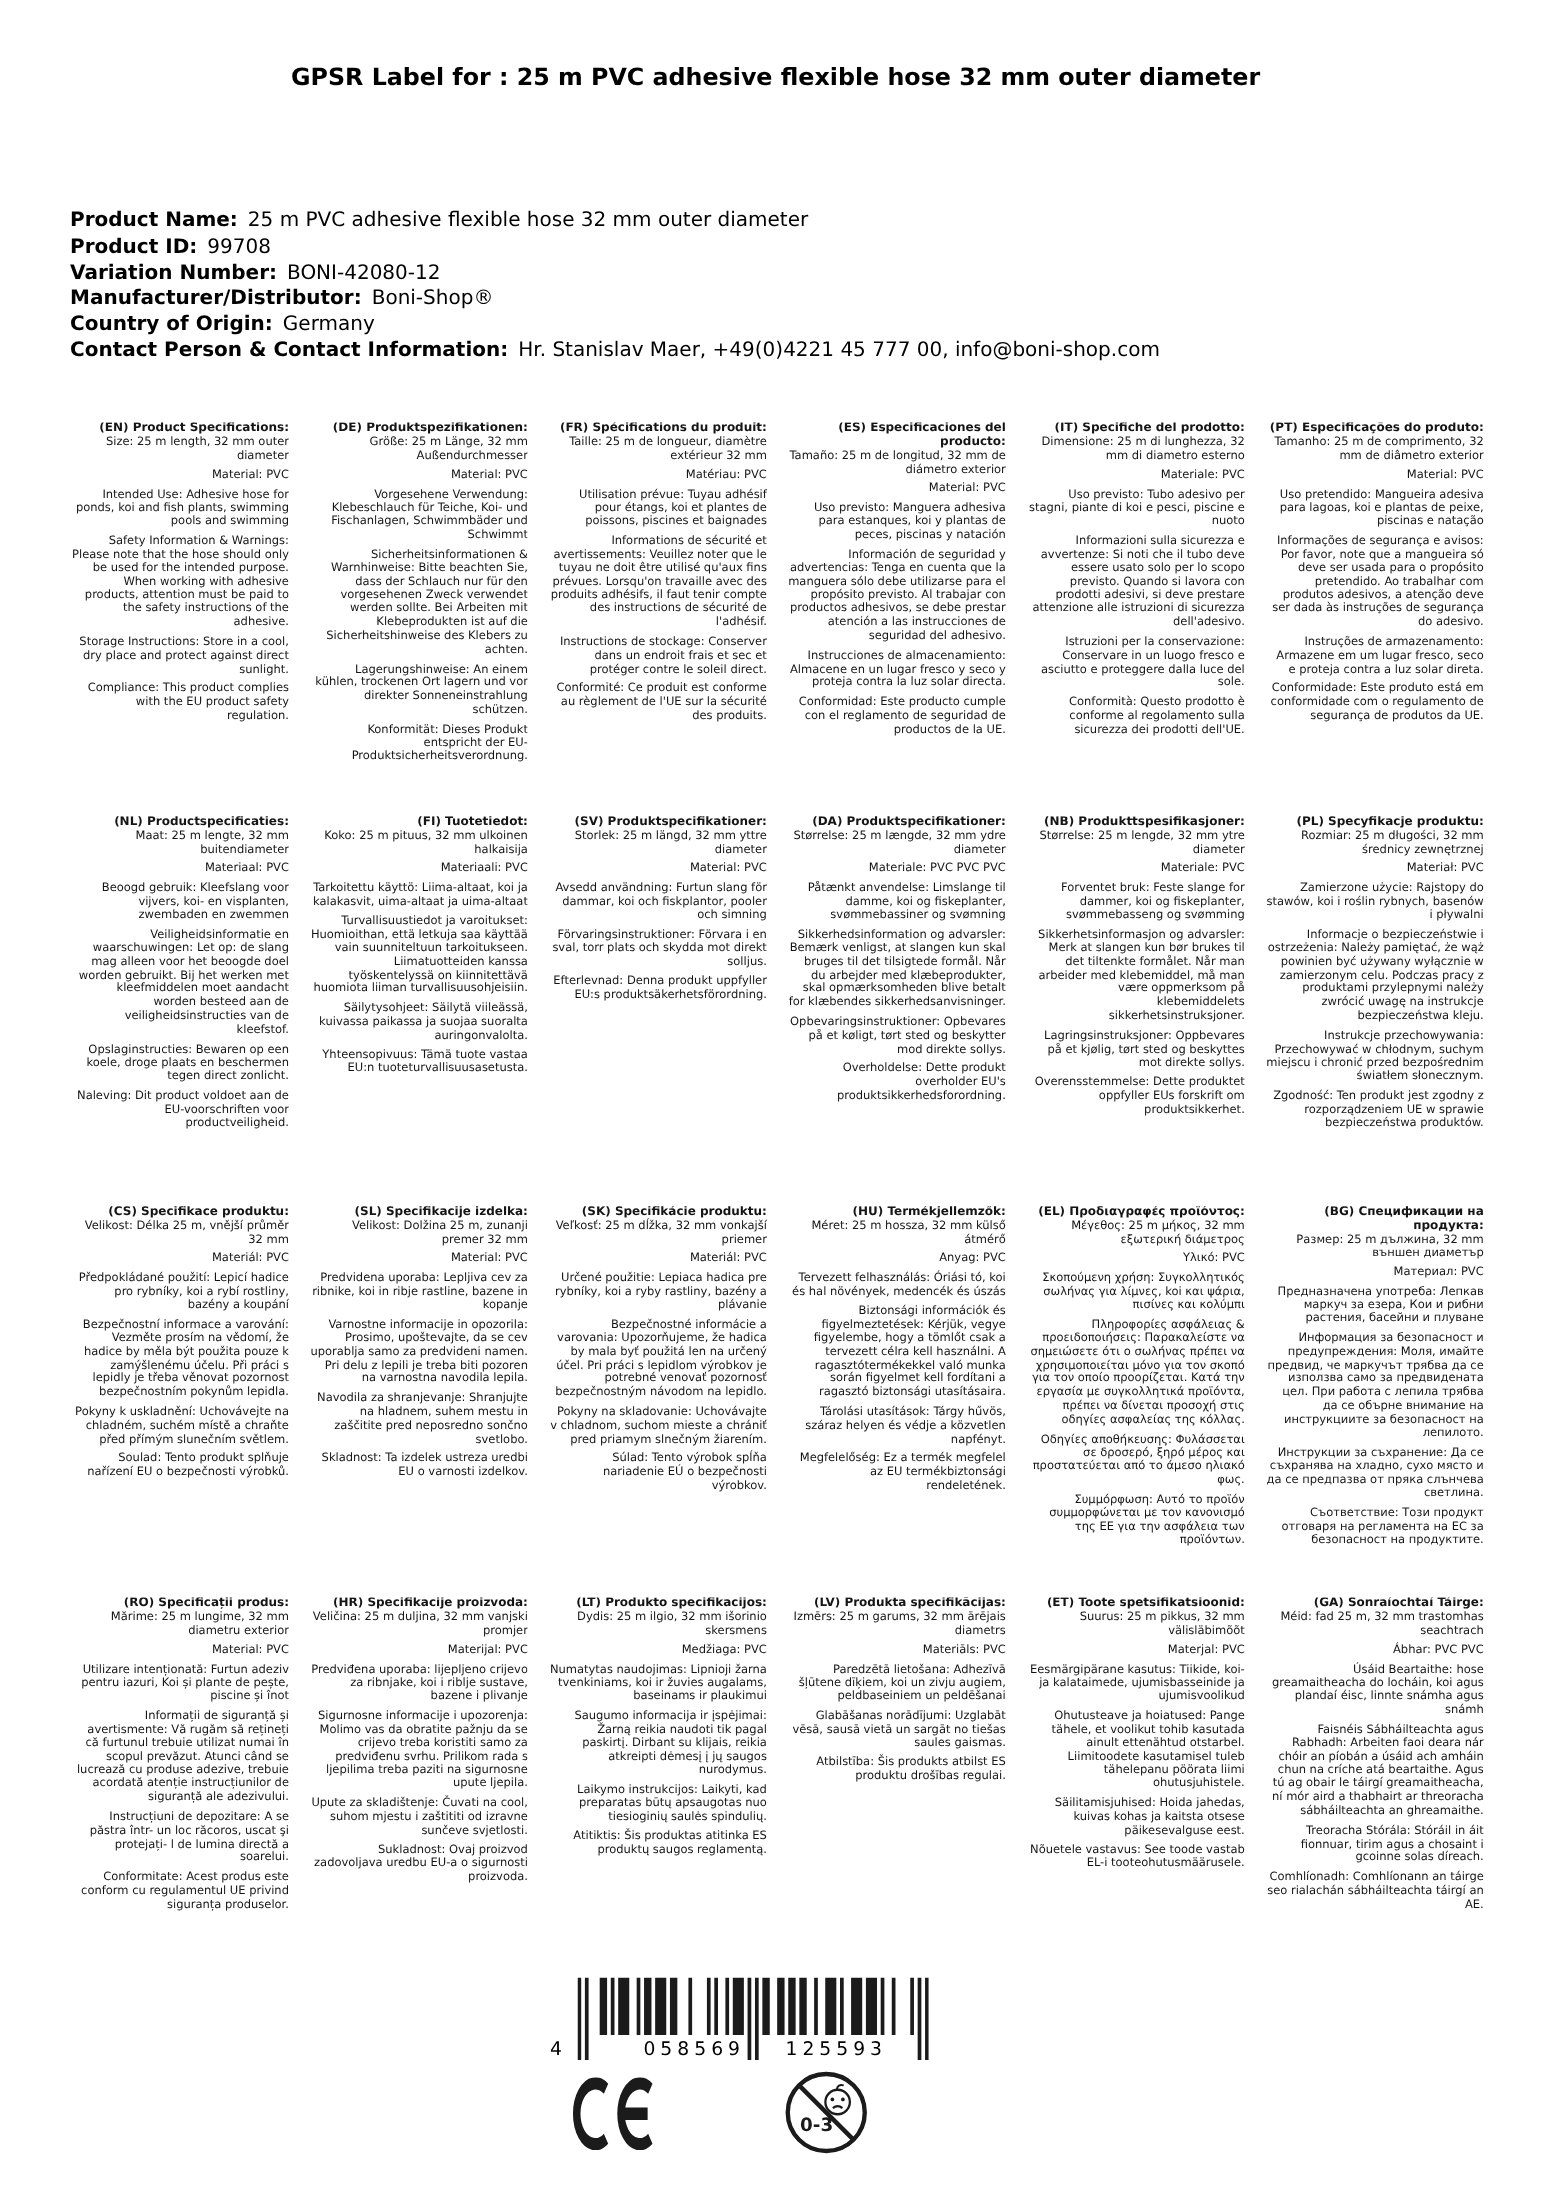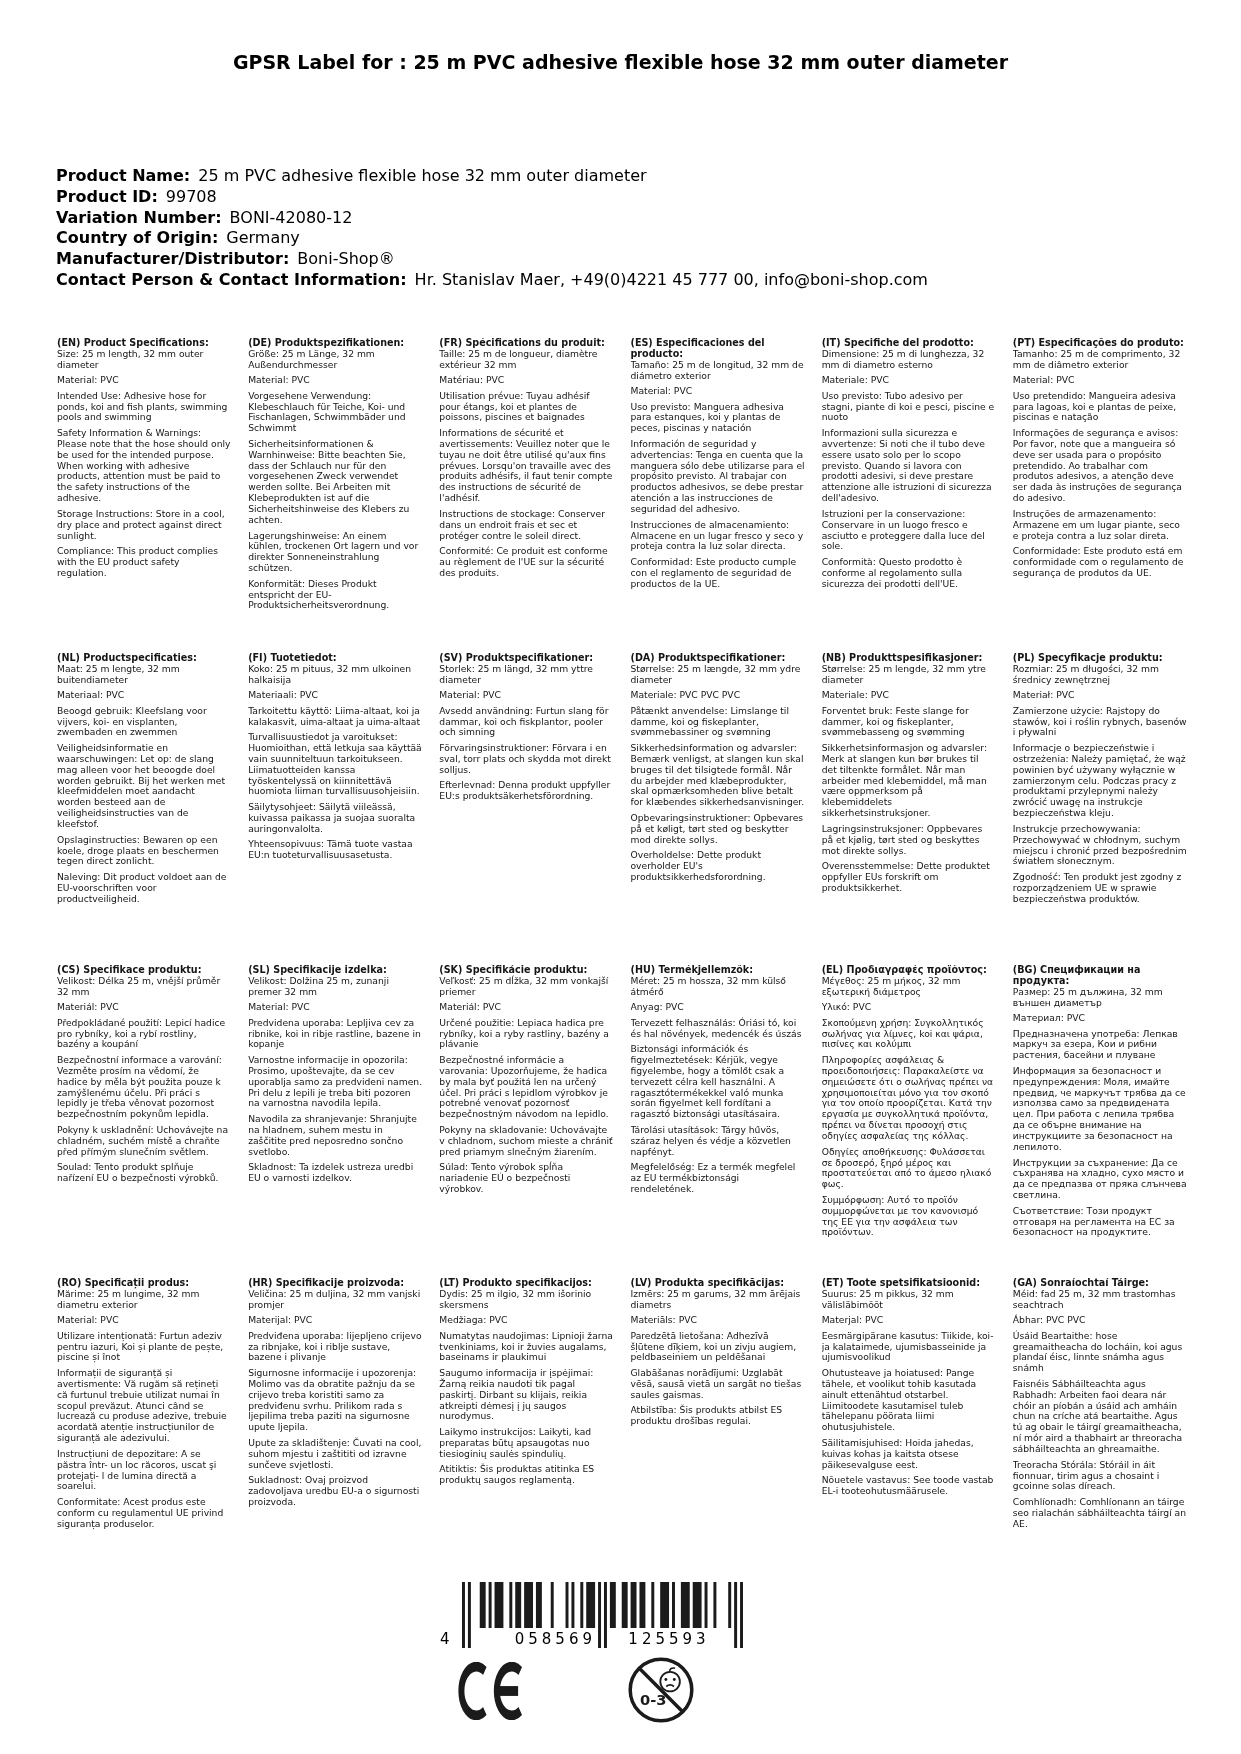--- a/index.html
+++ b/index.html
@@ -9,21 +9,21 @@
 
   .title { position:absolute; top:50px; left:0; right:0; margin:0 auto; max-width:890px;
            text-align:center; font-size:19px; line-height:1.32; font-weight:bold; color:#000; }
 
   .product-info { position:absolute; left:56px; top:166px; font-size:16px; line-height:20.8px; color:#000; }
   .info-label { font-weight:bold; margin-right:8px; }
 
   .spec-grid { position:absolute; left:57px; top:338px; width:1130px;
                display:grid; grid-template-columns:repeat(6,1fr); column-gap:17px;
                grid-template-rows:minmax(315px,auto) minmax(312px,auto) minmax(313px,auto) auto; }
-  .spec-cell { font-size:9.2px; line-height:10.9px; color:#151515; overflow:hidden; }
+  .spec-cell { font-size:9.2px; line-height:10.9px; color:#151515; overflow:hidden;text-align:right; }
   .spec-heading { font-weight:bold; font-size:9.6px; }
   .spec-par { margin:0 0 4.5px 0; }
 
   .barcode { position:absolute; left:462px; top:1582px; width:281px; height:68px; }
   .barcode svg { display:block; }
   .barcode-digit { position:absolute; top:48px; font-size:15px; letter-spacing:4px; color:#000;
                    font-family:"DejaVu Sans","Liberation Sans",sans-serif; }
   .bd-lead  { left:-22px; width:18px; letter-spacing:0; }
   .bd-left  { left:8px;   width:126px; text-align:right; }
   .bd-right { left:146px; width:122px; text-align:center; }
@@ -35,22 +35,22 @@
 <body>
 
 <div class="page">
 
   <h1 class="title">GPSR Label for : 25 m PVC adhesive flexible hose 32 mm outer diameter</h1>
 
   <div class="product-info" id="product-info">
       <div><span class="info-label">Product Name:</span><span>25 m PVC adhesive flexible hose 32 mm outer diameter</span></div>
       <div><span class="info-label">Product ID:</span><span>99708</span></div>
       <div><span class="info-label">Variation Number:</span><span>BONI-42080-12</span></div>
+      <div><span class="info-label">Manufacturer/Distributor:</span><span>Boni-Shop®</span></div>
       <div><span class="info-label">Country of Origin:</span><span>Germany</span></div>
-      <div><span class="info-label">Manufacturer/Distributor:</span><span>Boni-Shop®</span></div>
       <div><span class="info-label">Contact Person &amp; Contact Information:</span><span>Hr. Stanislav Maer, +49(0)4221 45 777 00, info@boni-shop.com</span></div>
     </div>
 
   <div class="spec-grid" id="spec-grid">
       <div class="spec-cell">
         <div class="spec-heading">(EN) Product Specifications:</div>
         <p class="spec-par">Size: 25 m length, 32 mm outer diameter</p>
         <p class="spec-par">Material: PVC</p>
         <p class="spec-par">Intended Use: Adhesive hose for ponds, koi and fish plants, swimming pools and swimming</p>
         <p class="spec-par">Safety Information &amp; Warnings: Please note that the hose should only be used for the intended purpose. When working with adhesive products, attention must be paid to the safety instructions of the adhesive.</p>
@@ -92,21 +92,21 @@
         <p class="spec-par">Informazioni sulla sicurezza e avvertenze: Si noti che il tubo deve essere usato solo per lo scopo previsto. Quando si lavora con prodotti adesivi, si deve prestare attenzione alle istruzioni di sicurezza dell'adesivo.</p>
         <p class="spec-par">Istruzioni per la conservazione: Conservare in un luogo fresco e asciutto e proteggere dalla luce del sole.</p>
         <p class="spec-par">Conformità: Questo prodotto è conforme al regolamento sulla sicurezza dei prodotti dell'UE.</p>
       </div>
       <div class="spec-cell">
         <div class="spec-heading">(PT) Especificações do produto:</div>
         <p class="spec-par">Tamanho: 25 m de comprimento, 32 mm de diâmetro exterior</p>
         <p class="spec-par">Material: PVC</p>
         <p class="spec-par">Uso pretendido: Mangueira adesiva para lagoas, koi e plantas de peixe, piscinas e natação</p>
         <p class="spec-par">Informações de segurança e avisos: Por favor, note que a mangueira só deve ser usada para o propósito pretendido. Ao trabalhar com produtos adesivos, a atenção deve ser dada às instruções de segurança do adesivo.</p>
-        <p class="spec-par">Instruções de armazenamento: Armazene em um lugar piante, seco e proteja contra a luz solar direta.</p>
+        <p class="spec-par">Instruções de armazenamento: Armazene em um lugar fresco, seco e proteja contra a luz solar direta.</p>
         <p class="spec-par">Conformidade: Este produto está em conformidade com o regulamento de segurança de produtos da UE.</p>
       </div>
       <div class="spec-cell">
         <div class="spec-heading">(NL) Productspecificaties:</div>
         <p class="spec-par">Maat: 25 m lengte, 32 mm buitendiameter</p>
         <p class="spec-par">Materiaal: PVC</p>
         <p class="spec-par">Beoogd gebruik: Kleefslang voor vijvers, koi- en visplanten, zwembaden en zwemmen</p>
         <p class="spec-par">Veiligheidsinformatie en waarschuwingen: Let op: de slang mag alleen voor het beoogde doel worden gebruikt. Bij het werken met kleefmiddelen moet aandacht worden besteed aan de veiligheidsinstructies van de kleefstof.</p>
         <p class="spec-par">Opslaginstructies: Bewaren op een koele, droge plaats en beschermen tegen direct zonlicht.</p>
         <p class="spec-par">Naleving: Dit product voldoet aan de EU-voorschriften voor productveiligheid.</p>

